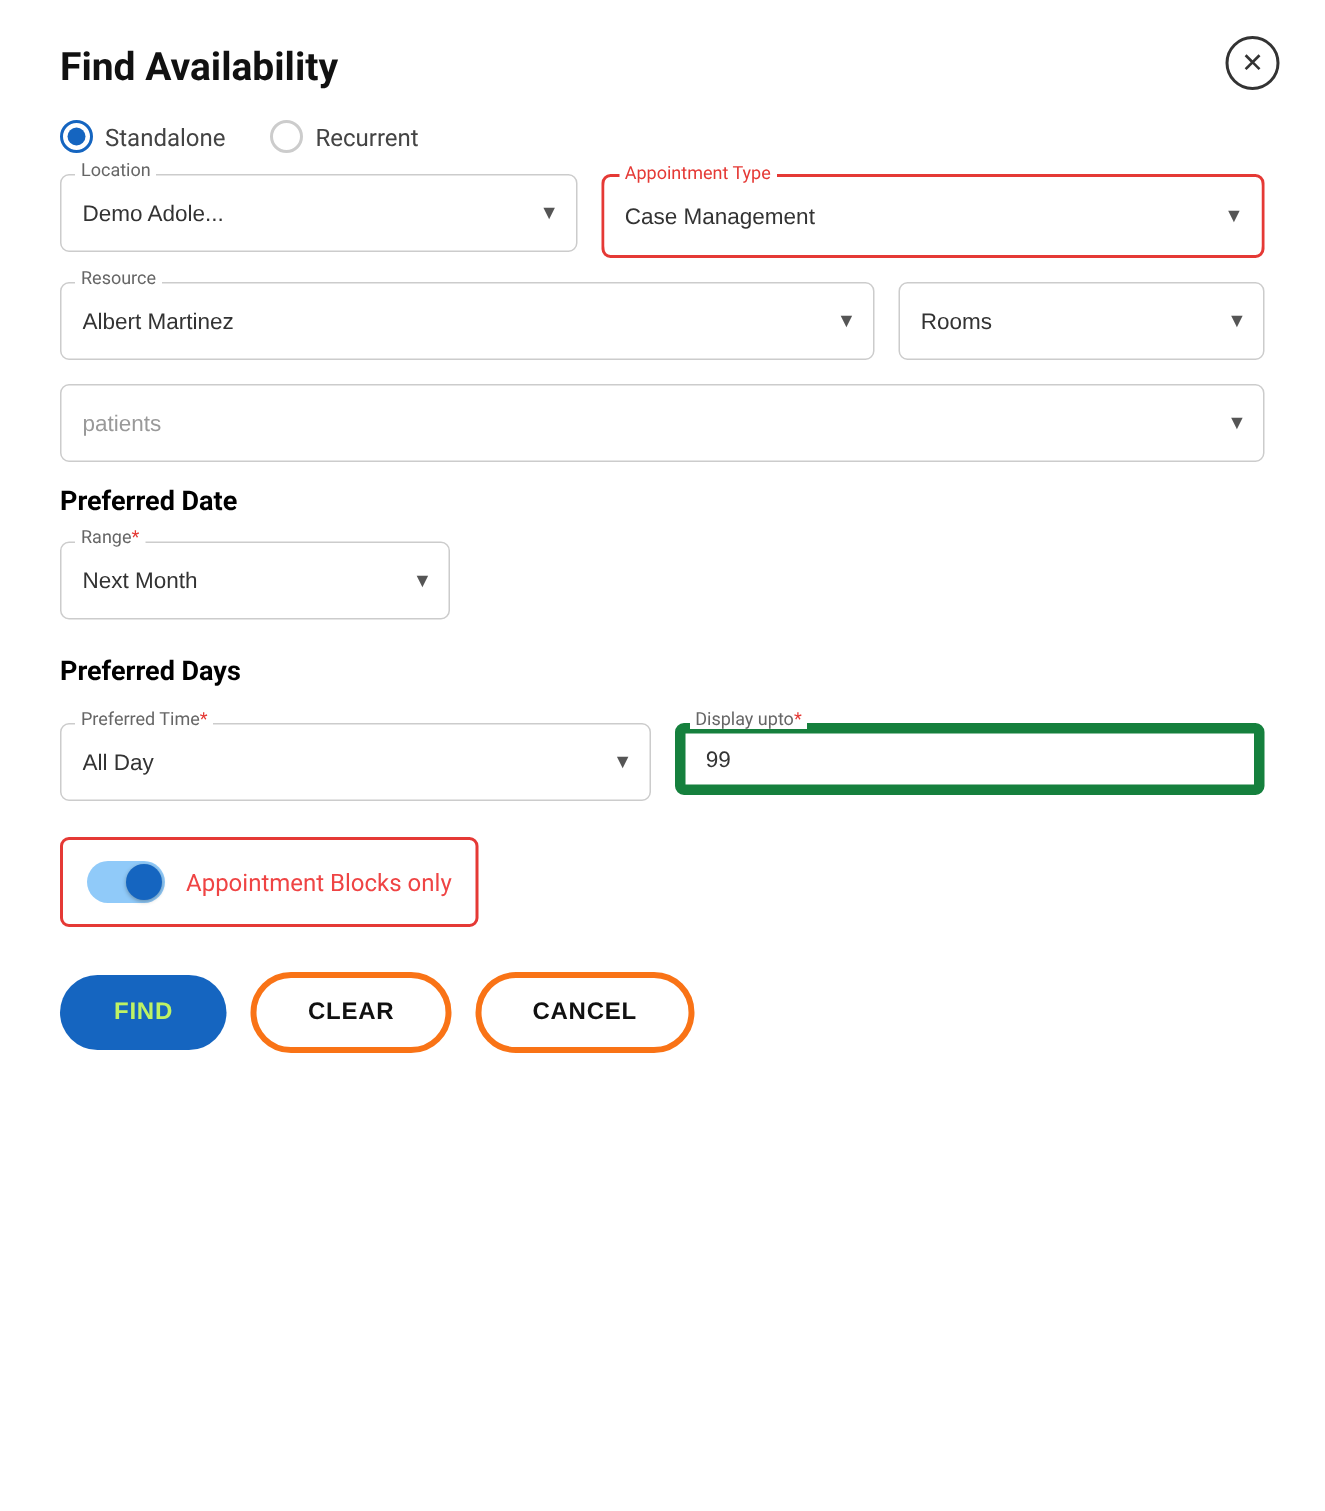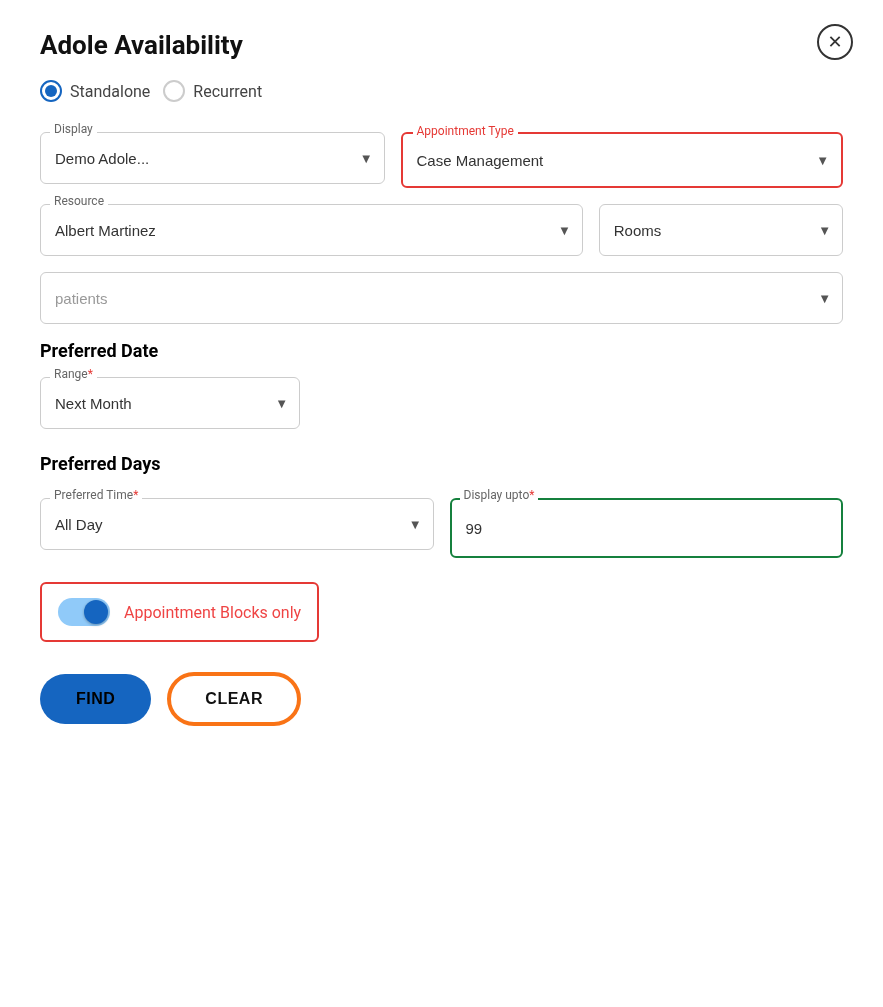--- a/index.html
+++ b/index.html
@@ -31,22 +31,22 @@
       cursor: pointer;
       display: flex;
       align-items: center;
       justify-content: center;
       font-size: 18px;
       color: #333;
     }
 
     .radio-group {
       display: flex;
-      gap: 13px;
-      margin-bottom: 30px;
+      gap: 30px;
+      margin-bottom: 14px;
       align-items: center;
     }
 
     .radio-option {
       display: flex;
       align-items: center;
       gap: 8px;
       cursor: pointer;
       font-size: 16px;
       color: #444;
@@ -115,27 +115,27 @@
       font-size: 15px;
       color: #333;
       background: #fff;
       appearance: none;
       cursor: pointer;
       height: 52px;
     }
 
     .field-input {
       width: 100%;
-      border: 2px solid #15803d;
+      border: 7px solid #15803d;
       border-radius: 6px;
       padding: 12px 14px;
       font-size: 15px;
       color: #333;
       background: #fff;
-      height: 60px;
+      height: 48px;
     }
 
     .dropdown-arrow {
       position: absolute;
       right: 12px;
       top: 50%;
       transform: translateY(-50%);
       pointer-events: none;
       color: #555;
       font-size: 13px;
@@ -245,21 +245,21 @@
     }
 
     .action-row {
       display: flex;
       gap: 16px;
       align-items: center;
     }
 
     .btn-find {
       background: #1565c0;
-      color: #000000;
+      color: #bef264;
       border: none;
       border-radius: 30px;
       padding: 16px 36px;
       font-size: 16px;
       font-weight: 700;
       cursor: pointer;
       letter-spacing: 0.5px;
     }
 
     .btn-clear, .btn-cancel {
@@ -288,42 +288,42 @@
       flex: 1;
     }
 
     .display-upto-group {
       flex: 1;
     }
   </style>
 </head>
 <body style="position:relative;">
 
-<div class="page-title">Adole Availability</div>
+<div class="page-title">Find Availability</div>
 
 <button class="close-btn">
   <span>✕</span>
 </button>
 
 <div class="radio-group">
   <label class="radio-option">
     <div class="radio-circle selected">
     </div>
     <span>Standalone</span>
   </label>
   <label class="radio-option">
     <div class="radio-circle"></div>
     <span>Recurrent</span>
   </label>
 </div>
 
 <div class="fields-row">
 
   <div class="field-group" style="flex:1.1;">
-    <span class="field-label">Display</span>
+    <span class="field-label">Location</span>
     <div style="position:relative;">
       <select class="field-select">
         <option value="Demo Adole...">Demo Adole...</option>
       </select>
       <span class="dropdown-arrow">▼</span>
     </div>
   </div>
 
   <div class="field-group highlighted" style="flex:1.4;">
     <span class="field-label">Appointment Type</span>
@@ -413,13 +413,14 @@
 <div class="toggle-row">
   <div class="toggle">
     <div class="toggle-thumb"></div>
   </div>
   <span class="toggle-label">Appointment Blocks only</span>
 </div>
 
 <div class="action-row">
   <button class="btn-find">FIND</button>
   <button class="btn-clear">CLEAR</button>
+  <button class="btn-cancel">CANCEL</button>
 </div>
 
 </body></html>

